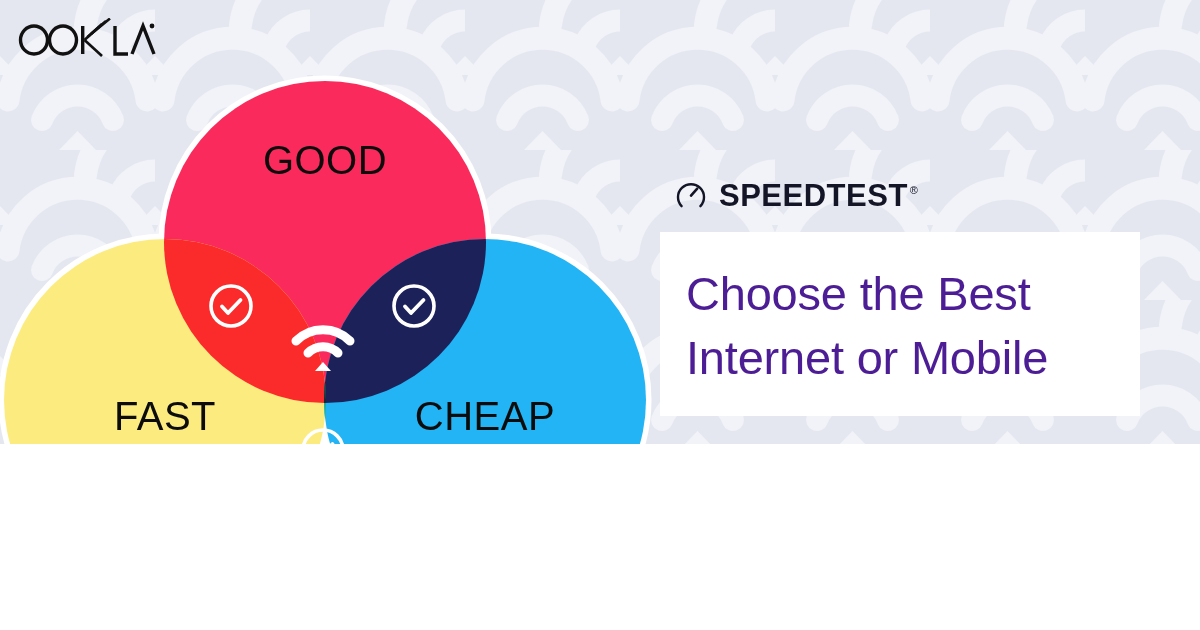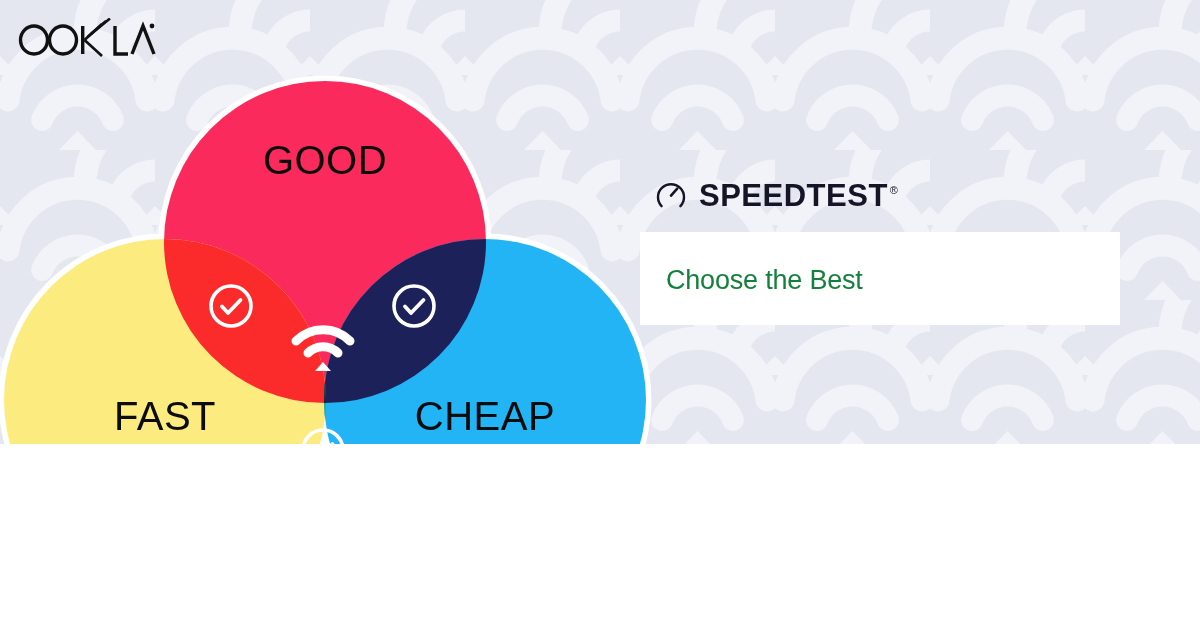--- a/index.html
+++ b/index.html
@@ -25,21 +25,21 @@
     width: 140px; height: 44px;
   }
   
   #venn {
     position: absolute; left: 0px; top: 60px;
     width: 660px; height: 520px;
   }
   
   #right-col {
     position: absolute;
-    left: 640px; top: 172px;
+    left: 660px; top: 172px;
     width: 490px;
   }
   #speedtest-logo-row {
     display: flex; align-items: center;
     height: 46px; margin-bottom: 14px;
     padding-left: 14px;
   }
   #speedtest-mark { width: 34px; height: 34px; display: block; }
   #speedtest-word {
     font-size: 31px;
@@ -56,23 +56,23 @@
     vertical-align: super;
     margin-left: 2px;
     font-weight: normal;
   }
   #headline-card {
     background: #ffffff;
     width: 480px;
     padding: 30px 26px 26px 26px;
   }
   #headline {
-    font-size: 27px;
+    font-size: 47px;
     line-height: 1.36;
-    color: #15803d;
+    color: #4c1d95;
     font-weight: normal;
     letter-spacing: -0.2px;
   }
   .venn-label {
     font-size: 40px;
     font-weight: normal;
     fill: #0c0c0c;
     font-family: "Liberation Sans", sans-serif;
     letter-spacing: 0.5px;
   }
@@ -205,18 +205,19 @@
         <path d="M 17 17.6 L 23.2 10.6" fill="none" stroke="#141526" stroke-width="2.6" stroke-linecap="round"></path>
       </svg>
       <div id="speedtest-word">
         <span>SPEEDTEST</span><span id="speedtest-reg">®</span>
       </div>
     </div>
 
     <div id="headline-card">
       <div id="headline">
         <div>Choose the Best</div>
+        <div>Internet or Mobile</div>
       </div>
     </div>
 
   </div>
 
 </div>
 
 </body></html>

